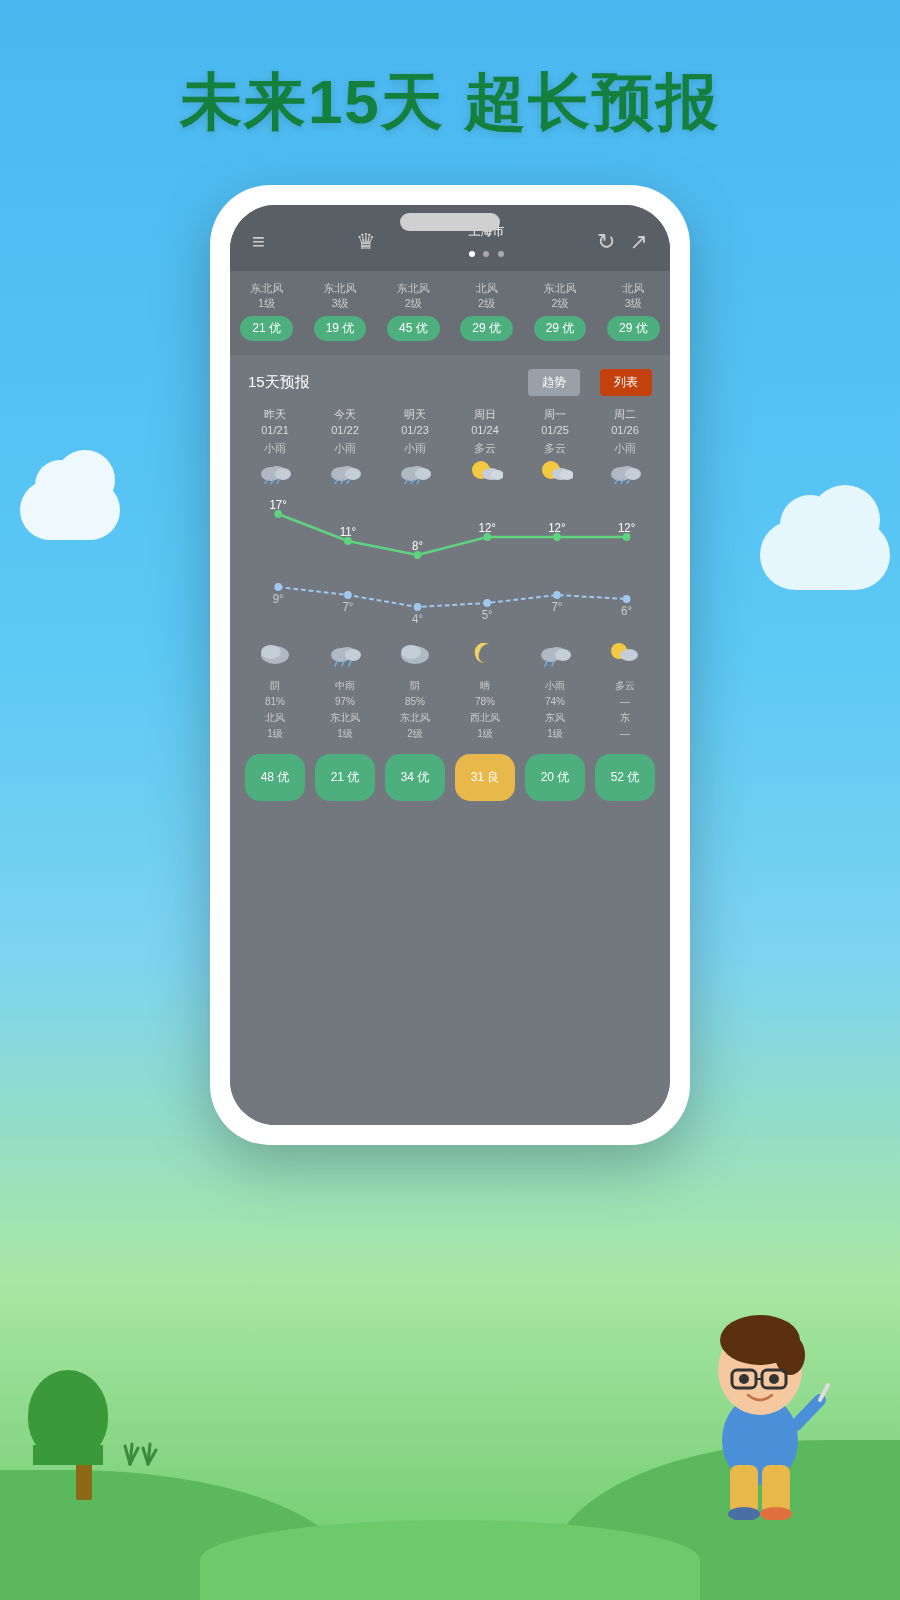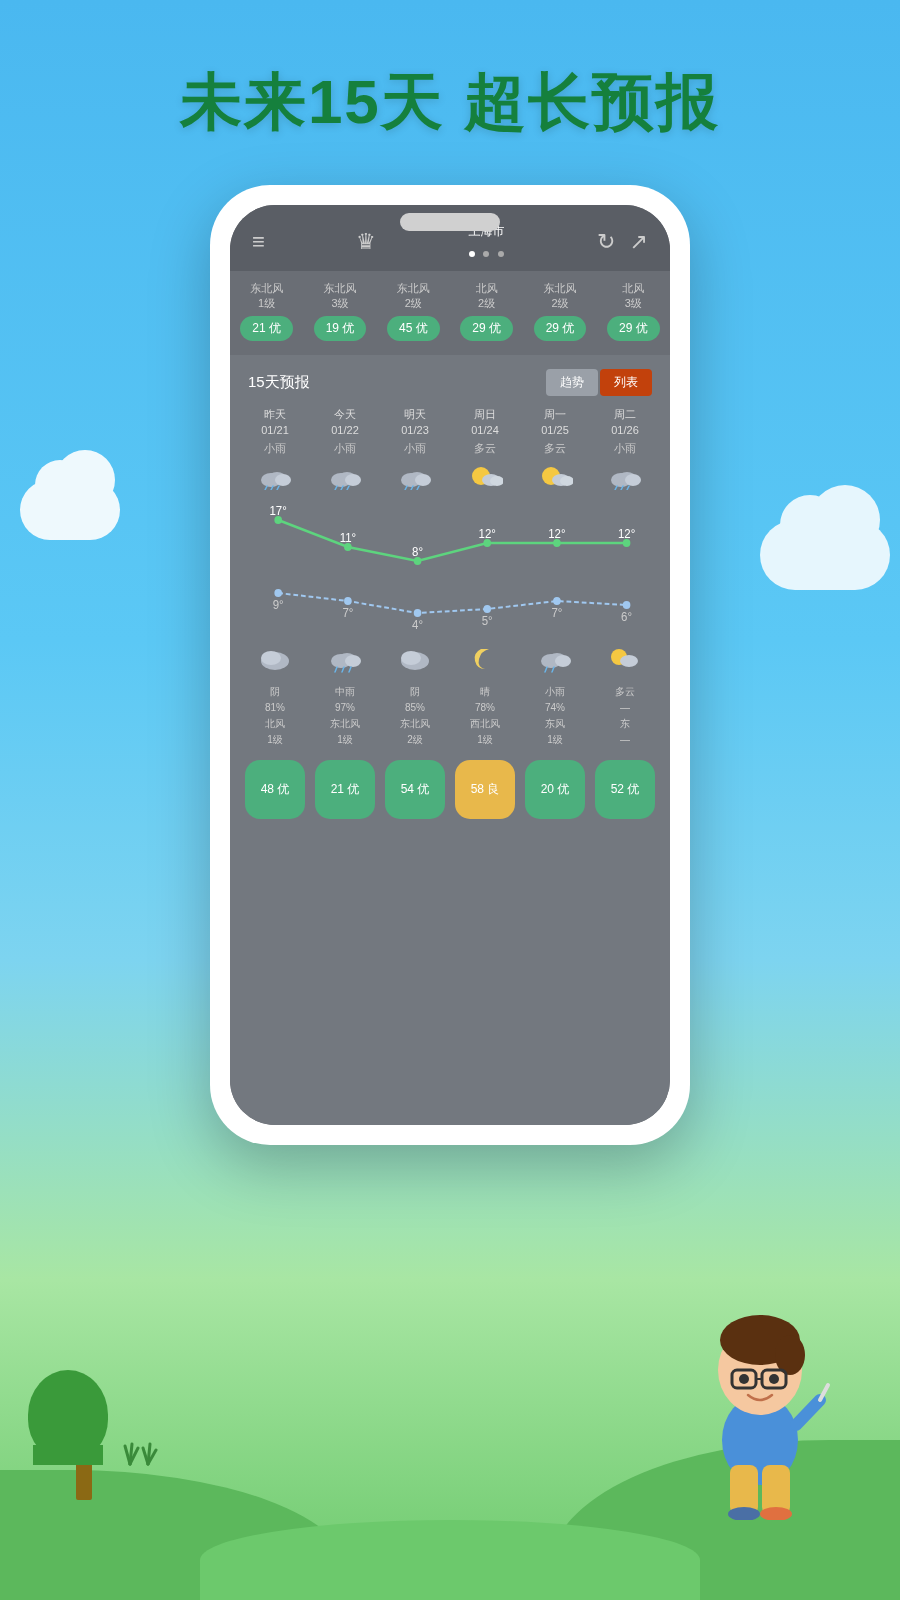--- a/index.html
+++ b/index.html
@@ -213,40 +213,39 @@
       justify-content: space-between;
       padding: 14px 18px 10px;
     }
     .forecast-title {
       color: #ffffff;
       font-size: 15px;
       font-weight: 500;
     }
     .forecast-buttons {
       display: flex;
-      gap: 2px;
+      gap: 20px;
       justify-content: center;
     }
     .forecast-btn {
       background: #9aa0a8;
       color: white;
       font-size: 12px;
       padding: 5px 14px;
       border-radius: 4px;
       cursor: pointer;
     }
     .forecast-btn.active {
       background: #c2410c;
     }
 
     
     .days-row {
       display: flex;
       padding: 0 10px;
-      margin-bottom: 6px;
     }
     .day-col {
       flex: 1;
       text-align: center;
     }
     .day-label {
       color: #ddd;
       font-size: 11px;
       line-height: 1.5;
     }
@@ -312,21 +311,21 @@
     .bottom-aqi-row {
       display: flex;
       padding: 8px 10px 14px;
       justify-content: space-around;
     }
     .bottom-aqi-badge {
       display: inline-block;
       background: #4caf7d;
       color: white;
       font-size: 12px;
-      padding: 21px 16px;
+      padding: 15px 16px;
       border-radius: 15px;
       font-weight: 500;
     }
     .bottom-aqi-badge.yellow { background: #e8b84b; }
 
     
     .landscape {
       position: absolute;
       bottom: 0;
       left: 0;
@@ -661,22 +660,22 @@
             <div class="detail-text">小雨<br>74%<br>东风<br>1级</div>
           </div>
           <div class="detail-col">
             <div class="detail-text">多云<br>—<br>东<br>—</div>
           </div>
         </div>
 
         <div class="bottom-aqi-row">
           <div class="bottom-aqi-badge">48 优</div>
           <div class="bottom-aqi-badge">21 优</div>
-          <div class="bottom-aqi-badge">54 优</div>
-          <div class="bottom-aqi-badge yellow">58 良</div>
+          <div class="bottom-aqi-badge">34 优</div>
+          <div class="bottom-aqi-badge yellow">31 良</div>
           <div class="bottom-aqi-badge">20 优</div>
           <div class="bottom-aqi-badge">52 优</div>
         </div>
 
       </div>
     </div>
   </div>
 </div>
 
 <div class="landscape">

